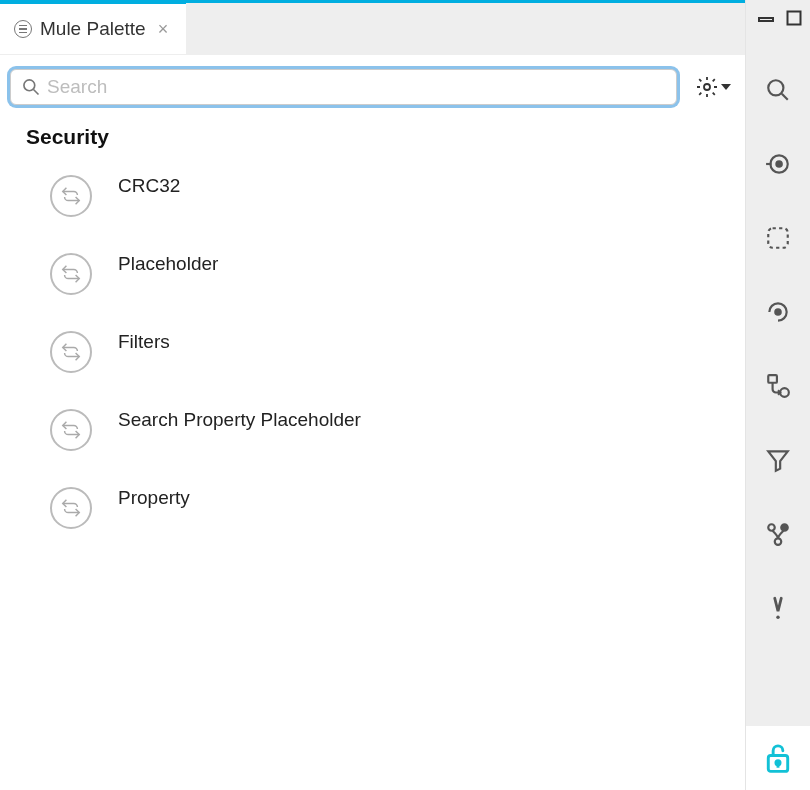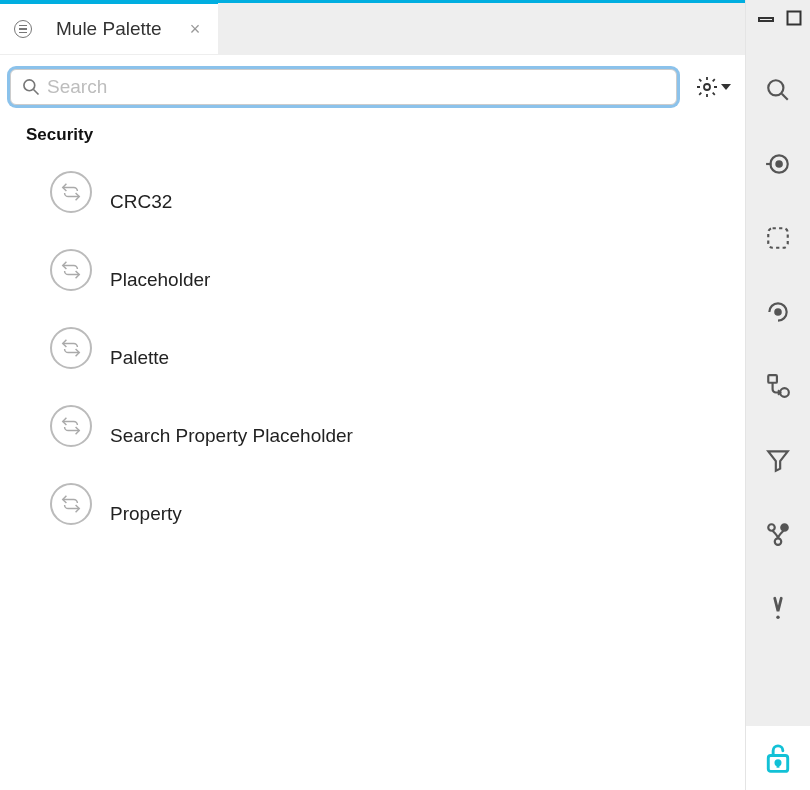--- a/index.html
+++ b/index.html
@@ -25,21 +25,21 @@
     background: #eeeeee;
     border-top: 3px solid #00aee0;
   }
   .tab {
     display: flex;
     align-items: center;
     height: 100%;
     padding: 0 14px;
     font-size: 19px;
     color: #333;
-    gap: 24px;
+    gap: 8px;
     cursor: pointer;
   }
   .tab.active {
     background: #ffffff;
     border-top: 2px solid #00aee0;
     margin-top: -2px;
   }
   .tab-close {
     color: #999;
     font-size: 18px;
@@ -107,32 +107,32 @@
     cursor: pointer;
     padding: 4px;
   }
   .gear-btn .caret {
     width: 0; height: 0;
     border-left: 5px solid transparent;
     border-right: 5px solid transparent;
     border-top: 6px solid #333;
   }
   .category-title {
-    font-size: 17px;
+    font-size: 21px;
     font-weight: 700;
     color: #111;
     padding: 6px 18px 10px 26px;
   }
   .items {
     padding: 6px 0 0 50px;
   }
   .item-row {
     display: flex;
-    align-items: flex-end;
-    gap: 18px;
+    align-items: flex-start;
+    gap: 26px;
     padding: 10px 0 26px 0;
     cursor: pointer;
   }
   .item-icon {
     width: 42px; height: 42px;
     border: 2px solid #bbbbbb;
     border-radius: 50%;
     display: flex;
     align-items: center;
     justify-content: center;
@@ -245,21 +245,21 @@
       </div>
       <div class="item-row">
         <div class="item-icon">
           <svg viewBox="0 0 24 24" fill="none" stroke="#aaaaaa" stroke-width="1.6">
               <path d="M7 3 L3 7 L7 11"></path>
               <path d="M17 13 L21 17 L17 21"></path>
               <path d="M3 7 H15 A4 4 0 0 1 19 11"></path>
               <path d="M21 17 H9 A4 4 0 0 1 5 13"></path>
             </svg>
         </div>
-        <span class="item-label">Palette</span>
+        <span class="item-label">Filters</span>
       </div>
       <div class="item-row">
         <div class="item-icon">
           <svg viewBox="0 0 24 24" fill="none" stroke="#aaaaaa" stroke-width="1.6">
               <path d="M7 3 L3 7 L7 11"></path>
               <path d="M17 13 L21 17 L17 21"></path>
               <path d="M3 7 H15 A4 4 0 0 1 19 11"></path>
               <path d="M21 17 H9 A4 4 0 0 1 5 13"></path>
             </svg>
         </div>

